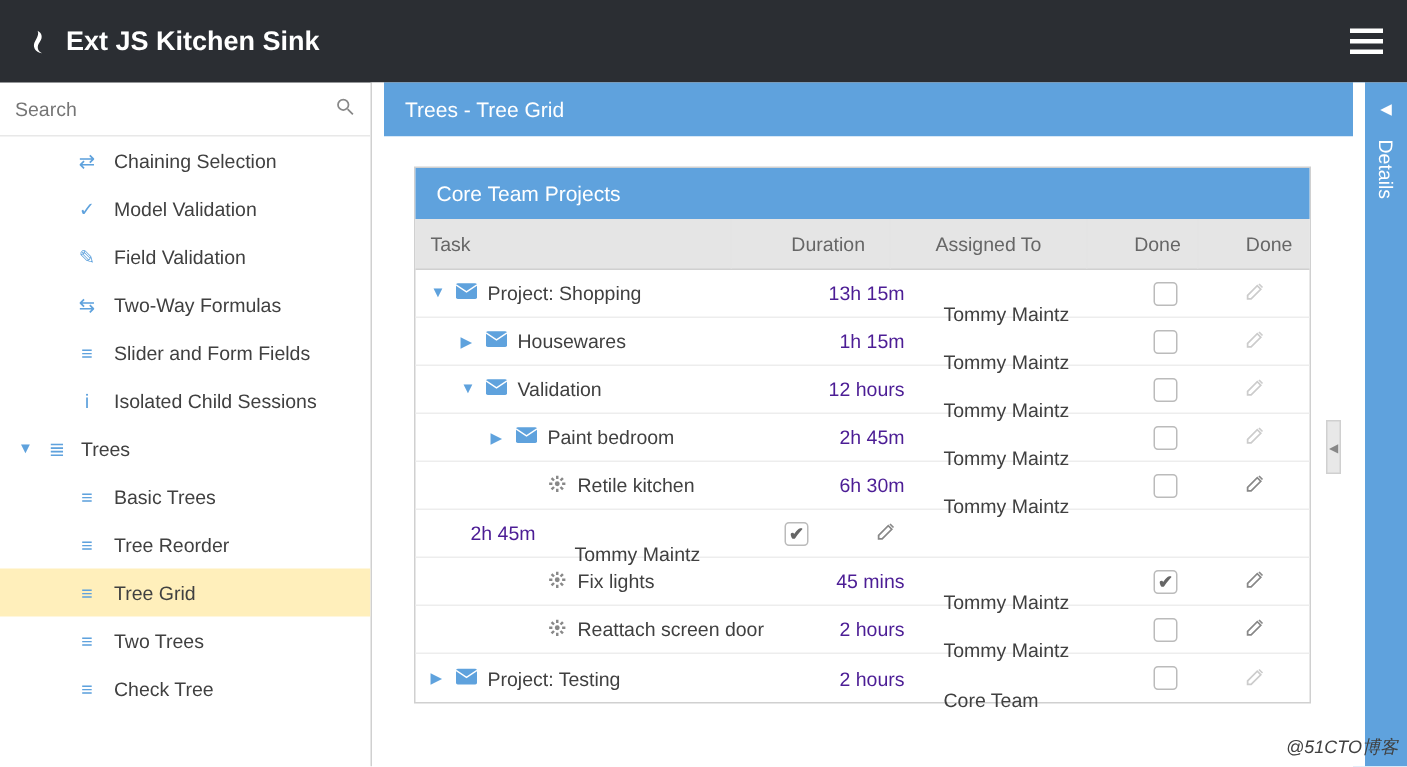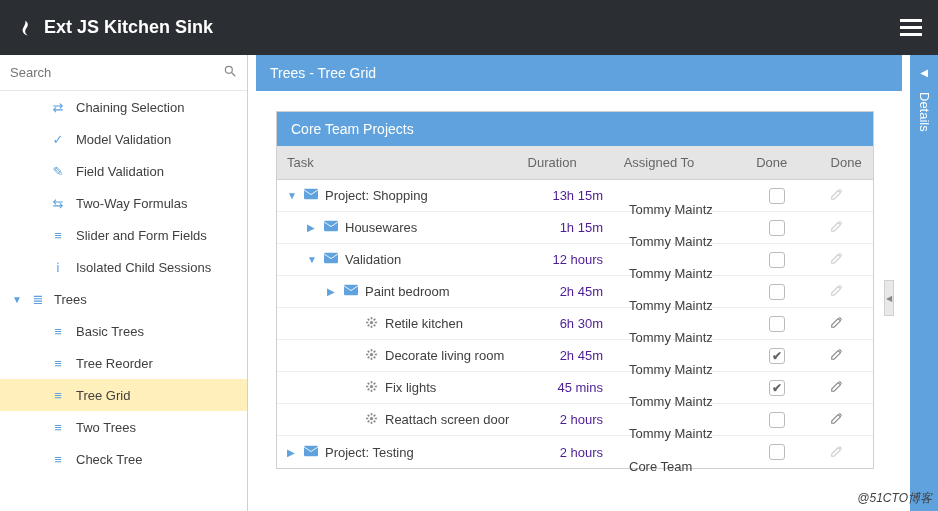--- a/index.html
+++ b/index.html
@@ -281,37 +281,49 @@
               <div class="cell c-done">
                 <span class="chk"></span>
               </div>
               <div class="cell c-edit">
                 <span class="edit-icon active"><svg width="14" height="14" viewBox="0 0 24 24">
                     <path d="M3 17l11-11 4 4-11 11H3v-4z M16 4l4 4" fill="none" stroke="currentColor" stroke-width="2"></path>
                   </svg></span>
               </div>
             </div>
             <div class="grid-row">
+              <div class="cell c-dur">2h 45m</div>
+              <div class="cell c-asg">Tommy Maintz</div>
+              <div class="cell c-done">
+                <span class="chk checked"></span>
+              </div>
+              <div class="cell c-edit">
+                <span class="edit-icon active"><svg width="14" height="14" viewBox="0 0 24 24">
+                    <path d="M3 17l11-11 4 4-11 11H3v-4z M16 4l4 4" fill="none" stroke="currentColor" stroke-width="2"></path>
+                  </svg></span>
+              </div>
+            </div>
+            <div class="grid-row">
               <div class="cell c-task indent-3 noarrow">
                 <span class="tg-icon gear"><svg width="13" height="13" viewBox="0 0 24 24">
                     <circle cx="12" cy="12" r="3" fill="#888"></circle>
                     <g stroke="#888" stroke-width="3">
                       <line x1="12" y1="2" x2="12" y2="6"></line>
                       <line x1="12" y1="18" x2="12" y2="22"></line>
                       <line x1="2" y1="12" x2="6" y2="12"></line>
                       <line x1="18" y1="12" x2="22" y2="12"></line>
                       <line x1="5" y1="5" x2="8" y2="8"></line>
                       <line x1="16" y1="16" x2="19" y2="19"></line>
                       <line x1="5" y1="19" x2="8" y2="16"></line>
                       <line x1="16" y1="8" x2="19" y2="5"></line>
                     </g>
                   </svg></span>
-                <span>Decorate living room</span>
-              </div>
-              <div class="cell c-dur">2h 45m</div>
+                <span>Fix lights</span>
+              </div>
+              <div class="cell c-dur">45 mins</div>
               <div class="cell c-asg">Tommy Maintz</div>
               <div class="cell c-done">
                 <span class="chk checked"></span>
               </div>
               <div class="cell c-edit">
                 <span class="edit-icon active"><svg width="14" height="14" viewBox="0 0 24 24">
                     <path d="M3 17l11-11 4 4-11 11H3v-4z M16 4l4 4" fill="none" stroke="currentColor" stroke-width="2"></path>
                   </svg></span>
               </div>
             </div>
@@ -323,48 +335,20 @@
                       <line x1="12" y1="2" x2="12" y2="6"></line>
                       <line x1="12" y1="18" x2="12" y2="22"></line>
                       <line x1="2" y1="12" x2="6" y2="12"></line>
                       <line x1="18" y1="12" x2="22" y2="12"></line>
                       <line x1="5" y1="5" x2="8" y2="8"></line>
                       <line x1="16" y1="16" x2="19" y2="19"></line>
                       <line x1="5" y1="19" x2="8" y2="16"></line>
                       <line x1="16" y1="8" x2="19" y2="5"></line>
                     </g>
                   </svg></span>
-                <span>Fix lights</span>
-              </div>
-              <div class="cell c-dur">45 mins</div>
-              <div class="cell c-asg">Tommy Maintz</div>
-              <div class="cell c-done">
-                <span class="chk checked"></span>
-              </div>
-              <div class="cell c-edit">
-                <span class="edit-icon active"><svg width="14" height="14" viewBox="0 0 24 24">
-                    <path d="M3 17l11-11 4 4-11 11H3v-4z M16 4l4 4" fill="none" stroke="currentColor" stroke-width="2"></path>
-                  </svg></span>
-              </div>
-            </div>
-            <div class="grid-row">
-              <div class="cell c-task indent-3 noarrow">
-                <span class="tg-icon gear"><svg width="13" height="13" viewBox="0 0 24 24">
-                    <circle cx="12" cy="12" r="3" fill="#888"></circle>
-                    <g stroke="#888" stroke-width="3">
-                      <line x1="12" y1="2" x2="12" y2="6"></line>
-                      <line x1="12" y1="18" x2="12" y2="22"></line>
-                      <line x1="2" y1="12" x2="6" y2="12"></line>
-                      <line x1="18" y1="12" x2="22" y2="12"></line>
-                      <line x1="5" y1="5" x2="8" y2="8"></line>
-                      <line x1="16" y1="16" x2="19" y2="19"></line>
-                      <line x1="5" y1="19" x2="8" y2="16"></line>
-                      <line x1="16" y1="8" x2="19" y2="5"></line>
-                    </g>
-                  </svg></span>
                 <span>Reattach screen door</span>
               </div>
               <div class="cell c-dur">2 hours</div>
               <div class="cell c-asg">Tommy Maintz</div>
               <div class="cell c-done">
                 <span class="chk"></span>
               </div>
               <div class="cell c-edit">
                 <span class="edit-icon active"><svg width="14" height="14" viewBox="0 0 24 24">
                     <path d="M3 17l11-11 4 4-11 11H3v-4z M16 4l4 4" fill="none" stroke="currentColor" stroke-width="2"></path>

